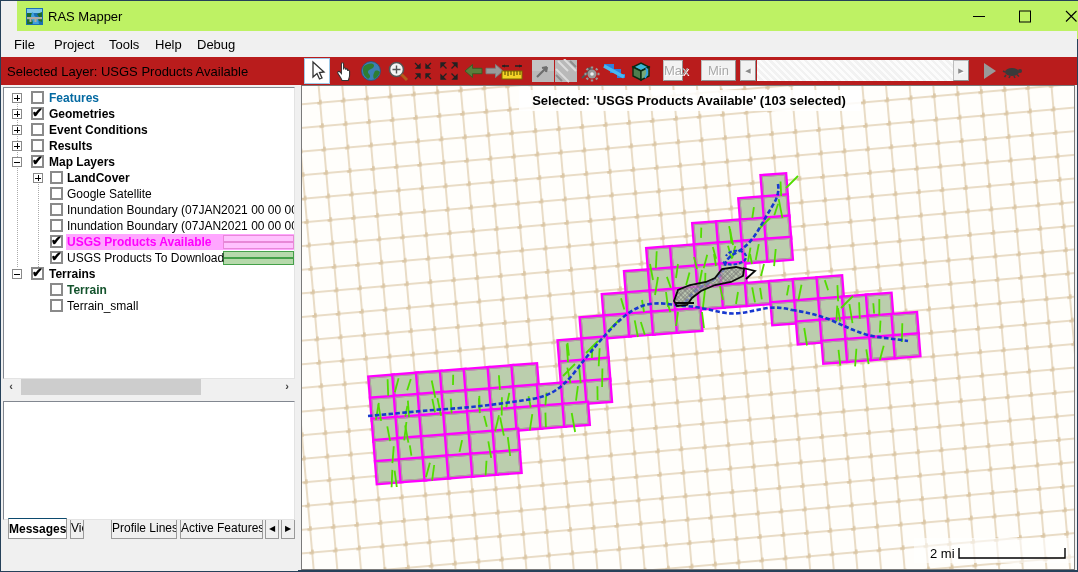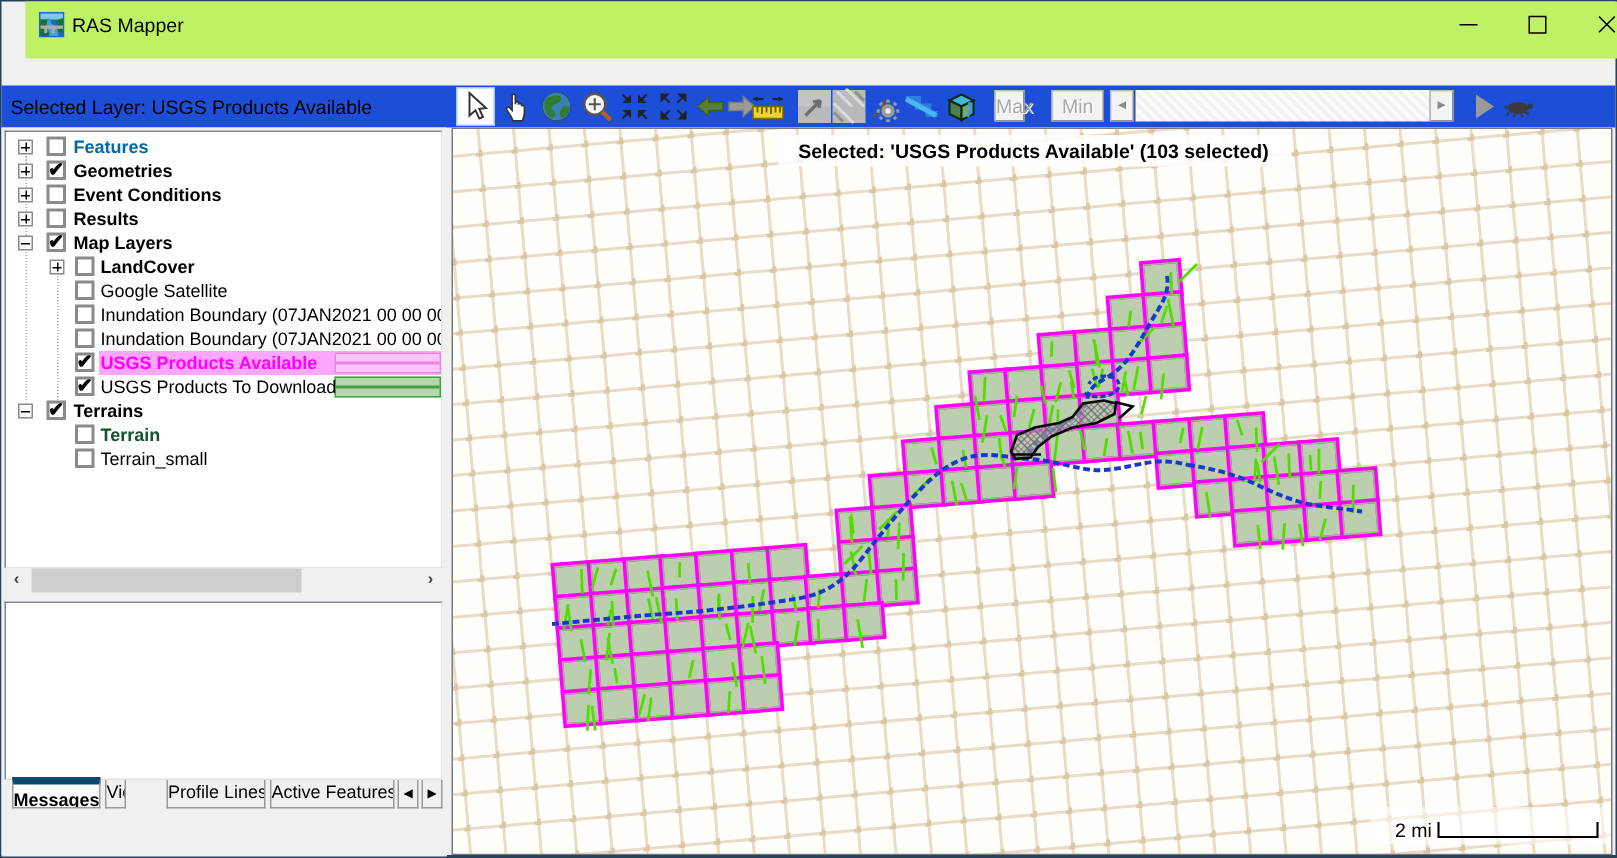--- a/index.html
+++ b/index.html
@@ -3,21 +3,21 @@
 *{margin:0;padding:0;box-sizing:border-box}
 html,body{width:1078px;height:572px;overflow:hidden;background:#f0f0f0;
  font-family:"Liberation Sans",sans-serif;-webkit-font-smoothing:antialiased}
 .win{position:absolute;left:0;top:0;width:1078px;height:572px;border:1px solid #26415a;border-bottom:2px solid #26415a;background:#f0f0f0}
 .titlebar{position:absolute;left:16px;top:0px;width:1076px;height:38px;background:#bef264}
 .title-ico{position:absolute;left:9px;top:7px;width:17px;height:17px}
 .title-txt{position:absolute;left:31px;top:8px;font-size:13px;color:#000}
 .winbtn{position:absolute;top:0;width:46px;height:30px}
 .menubar{position:absolute;left:0px;top:30px;width:1076px;height:26px;background:#f0f0f0}
 .menubar span{position:absolute;top:6px;font-size:13px;color:#000}
-.row2{position:absolute;left:0px;top:56px;width:1076px;height:28px;background:#1d4ed8}
+.row2{position:absolute;left:0px;top:56px;width:1076px;height:28px;background:#b91c1c}
 .sel-layer{position:absolute;left:6px;top:7px;font-size:13px;color:#000}
 .toolbar{position:absolute;left:300px;top:0px;height:28px}
 .tico{position:absolute;top:2px;width:24px;height:24px}
 .tbtn{position:absolute;top:3px;height:21px;background:#f2f2f2;border:1px solid #bdbdbd;border-right-color:#909090;border-bottom-color:#909090;
  color:#a9a9a9;font-size:13px;text-align:center;line-height:19px;text-shadow:1px 1px 0 #fff}
 .leftpane{position:absolute;left:0px;top:84px;width:297px;height:486px;background:#f0f0f0}
 .tree{position:absolute;left:2px;top:2px;width:292px;height:292px;background:#fff;border:1px solid;border-color:#828790 #e3e3e3 #e3e3e3 #828790;overflow:hidden}
 .trow{position:absolute;height:16px;font-size:12px;white-space:nowrap}
 .expbox{position:absolute;width:10px;height:10px;border:1px solid #898989;background:#fff}
 .expbox:before{content:"";position:absolute;left:1px;top:3.5px;width:6px;height:1px;background:#000}
@@ -48,20 +48,27 @@
   <span class="title-txt">RAS Mapper</span>
   <svg class="winbtn" style="left:939px" viewBox="0 0 46 30">
         <path d="M17,15.5 H29" stroke="#000" stroke-width="1"></path>
       </svg>
   <svg class="winbtn" style="left:985px" viewBox="0 0 46 30">
         <rect x="17.5" y="10" width="11" height="11" fill="none" stroke="#000" stroke-width="1"></rect>
       </svg>
   <svg class="winbtn" style="left:1031px" viewBox="0 0 46 30">
         <path d="M18,10 L28.5,20.5 M28.5,10 L18,20.5" stroke="#000" stroke-width="1.1"></path>
       </svg>
+ </div>
+ <div class="menubar">
+  <span style="left:13px">File</span>
+      <span style="left:53px">Project</span>
+  <span style="left:108px">Tools</span>
+      <span style="left:154px">Help</span>
+  <span style="left:196px">Debug</span>
  </div>
  <div class="row2">
   <span class="sel-layer">Selected Layer: USGS Products Available</span>
   <div class="toolbar">
 <svg class="tico" style="left:3px;background:#fff;border:1px solid #9ecae8;top:1px;height:26px;width:26px" viewBox="0 0 24 24">
           <path d="M8,3 L8,18 L12,14.5 L14.5,20 L17,19 L14.5,13.5 L19,13 Z" fill="#fff" stroke="#333" stroke-width="1.3"></path>
         </svg>
 <svg class="tico" style="left:31px;" viewBox="0 0 24 24">
           <path d="M10,21.5 C9,18.5 7.2,16.5 6,14.5 C5,13 6.6,11.6 8,13 L9.4,14.6 L9.4,5 C9.4,3.4 11.6,3.4 11.6,5 L11.6,10.5 L11.6,9.8 C11.6,8.4 13.7,8.4 13.7,9.8 L13.7,10.8 C13.7,9.6 15.7,9.6 15.7,10.9 L15.7,12 C15.7,10.9 17.6,10.9 17.6,12.2 L17.6,16 C17.6,18.5 16.8,19.5 16.3,21.5 Z" fill="#fff" stroke="#333" stroke-width="1.1"></path>
         </svg>
@@ -205,21 +212,21 @@
 <div class="trow" style="left:63px;top:195px;font-weight:bold;color:#14532d">Terrain</div>
 <div class="cbox" style="left:46px;top:211px"></div>
 <div class="trow" style="left:63px;top:211px;font-weight:normal;color:#000">Terrain_small</div>
   </div>
   <div class="hscroll">
    <div class="arr" style="left:0">‹</div>
    <div class="arr" style="right:0">›</div>
    <div style="position:absolute;left:18px;top:0px;width:180px;height:16px;background:#cdcdcd"></div>
   </div>
   <div class="msgbox"></div>
-  <div class="tab" style="left:7px;width:59px;background:#fff;border-top:5px solid #0c4a6e;height:21px;top:433px;font-weight:bold;line-height:20px">Messages</div>
+  <div class="tab" style="left:7px;width:59px;background:#fff;border-top:1px solid #0c4a6e;height:21px;top:433px;font-weight:bold;line-height:20px">Messages</div>
   <div class="tab" style="left:69px;width:14px;line-height:17px">Views</div>
   <div class="tab" style="left:110px;width:66px;line-height:17px">Profile Lines</div>
   <div class="tab" style="left:179px;width:83px;line-height:17px">Active Features</div>
   <div class="tab" style="left:264px;width:14px;font-size:8px;line-height:17px">◀</div>
   <div class="tab" style="left:280px;width:14px;font-size:8px;line-height:17px">▶</div>
  </div>
  <div class="mappane">
 <svg width="774" height="484" viewBox="0 0 774 484" style="position:absolute;left:0;top:0">
 <defs>
 <pattern id="grid" width="23.55" height="23.55" patternUnits="userSpaceOnUse" patternTransform="rotate(-5 387 242)">

